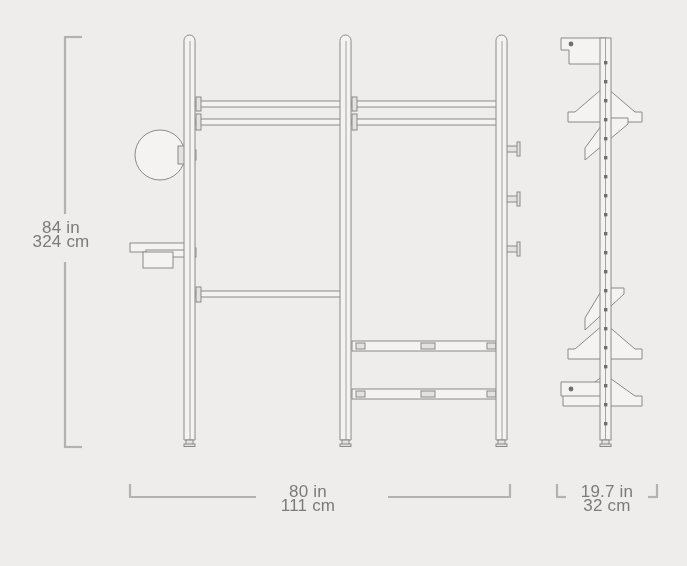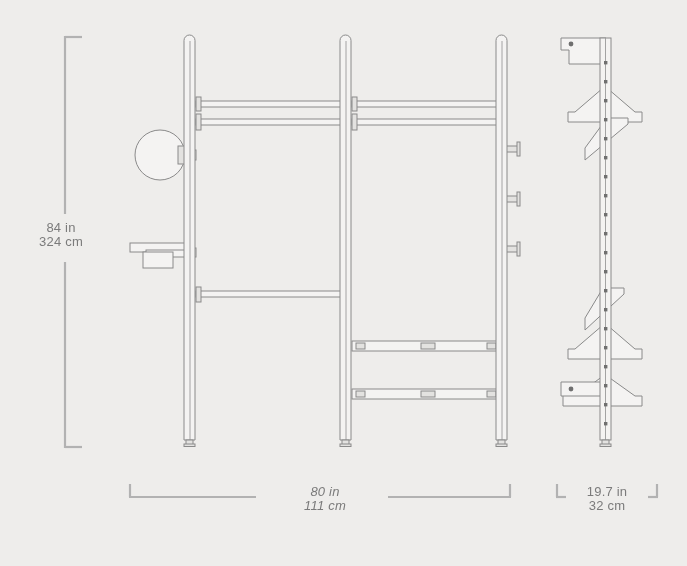--- a/index.html
+++ b/index.html
@@ -24,37 +24,36 @@
     position: absolute;
     left: 0;
     top: 0;
     width: 687px;
     height: 566px;
     display: block;
   }
   .dim-text {
     position: absolute;
     color: #7b7b7b;
-    font-size: 13px;
+    font-size: 17px;
     line-height: 14px;
     letter-spacing: 0.2px;
     text-align: center;
     white-space: nowrap;
     user-select: none;
   }
   #dim-height-label {
     left: 18px;
     top: 221px;
     width: 86px;
   }
   #dim-width-label {
-    left: 261px;
+    left: 244px;
     top: 485px;
     width: 128px;
-    font-style: italic;
   }
   #dim-depth-label {
     left: 551px;
     top: 485px;
     width: 112px;
   }
 </style>
 </head>
 <body>
 

